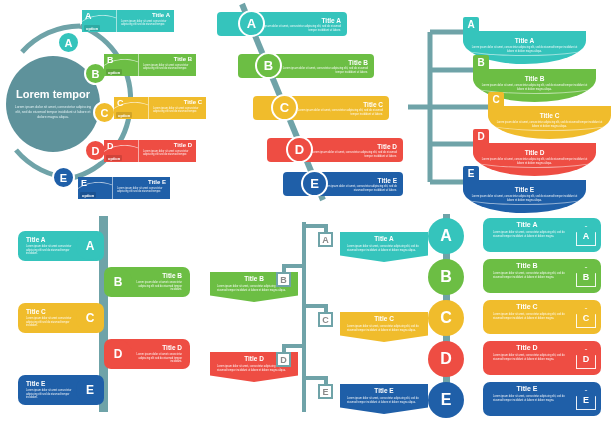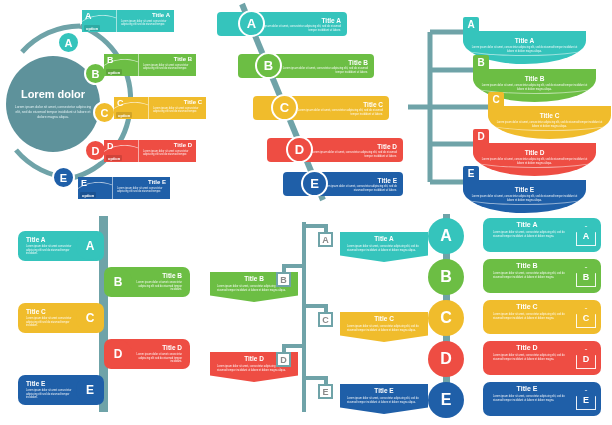--- a/index.html
+++ b/index.html
@@ -103,21 +103,21 @@
 
   <div class="panel" id="p1">
     <svg class="arc" width="205" height="205">
       <path d="M22 52 A 78 78 0 0 1 80 26" fill="none" stroke="#6FA3A8" stroke-width="5"></path>
       <path d="M80 26 A 78 78 0 0 1 130 108" fill="none" stroke="#6FA3A8" stroke-width="5"></path>
       <path d="M130 108 A 78 78 0 0 1 72 178" fill="none" stroke="#6FA3A8" stroke-width="5"></path>
       <path d="M72 178 A 78 78 0 0 1 16 150" fill="none" stroke="#6FA3A8" stroke-width="5"></path>
     </svg>
 
     <div class="hub">
-      <div class="hub-t">Lorem dolor</div>
+      <div class="hub-t">Lorem tempor</div>
       <div class="hub-b">Lorem ipsum dolor sit amet, consectetur adipiscing elit, sed do eiusmod tempor incididunt ut labore et dolore magna aliqua.</div>
     </div>
 
     <div class="node" style="left:57px;top:31px;background:#35C4BC;">
         <span>A</span>
       </div>
     <div class="node" style="left:84px;top:62px;background:#6CBE44;">
         <span>B</span>
       </div>
     <div class="node" style="left:93px;top:101px;background:#F0BC2C;">

